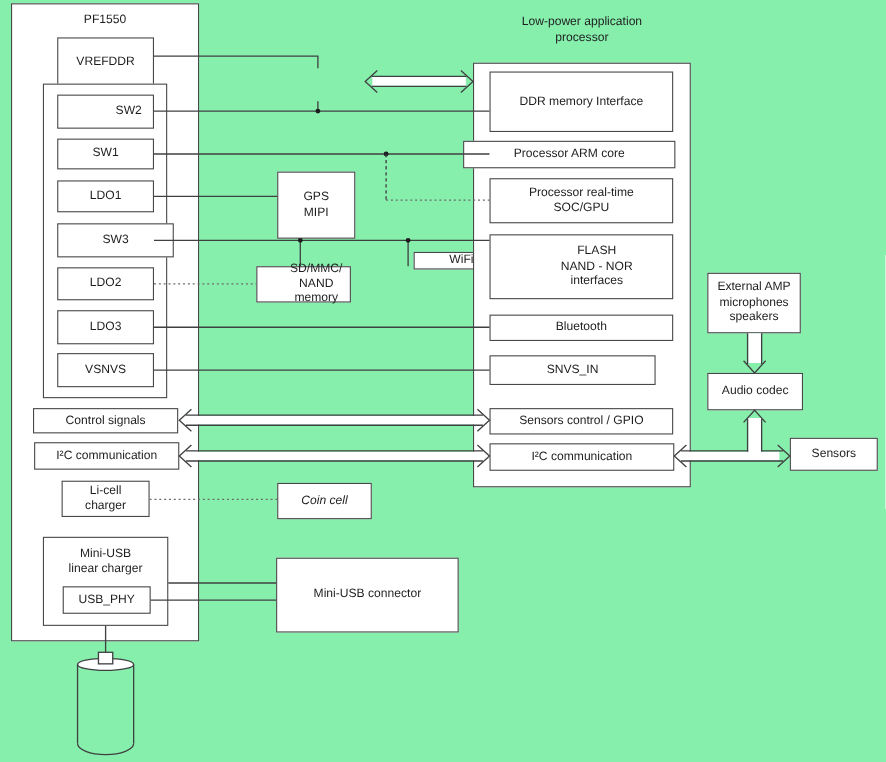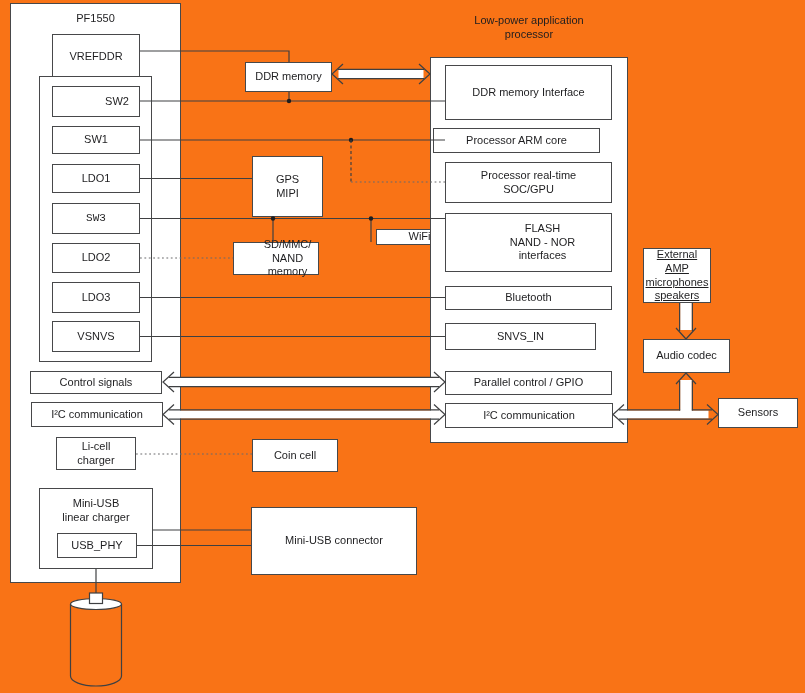--- a/index.html
+++ b/index.html
@@ -1,17 +1,17 @@
 <!DOCTYPE html>
 <html><head>
 <meta charset="utf-8">
 <style>
   html,body{margin:0;padding:0;background:#ffffff;}
   .canvas{
-    position:relative;width:805px;height:693px;background:#f97316;
+    position:relative;width:805px;height:693px;background:#86efac;
     font-family:"Liberation Sans","DejaVu Sans",sans-serif;
     font-size:11px;color:#1e1e20;
   }
   .box{
     position:absolute;border:1.4px solid #47484a;background:#ffffff;
     display:flex;align-items:center;justify-content:center;
     text-align:center;white-space:pre-line;line-height:1.25;
     box-sizing:border-box;
   }
   .frame{background:#ffffff;}
@@ -32,60 +32,59 @@
 
   <div class="box frame" style="left:10px;top:3px;width:171px;height:580px;"></div>
   <div class="toplabel" style="left:10px;top:11px;width:171px;">PF1550</div>
 
   <div class="box" style="left:52px;top:34px;width:88px;height:46px;">VREFDDR</div>
 
   <div class="box frame" style="left:39px;top:76px;width:113px;height:286px;"></div>
   <div class="box" style="left:52px;top:86px;width:88px;height:31px;padding-left:42px;">SW2</div>
   <div class="box" style="left:52px;top:126px;width:88px;height:28px;">SW1</div>
   <div class="box" style="left:52px;top:164px;width:88px;height:29px;">LDO1</div>
-  <div class="box" style="left:52px;top:203px;width:88px;height:31px;font-family:Liberation Mono, monospace;">SW3</div>
+  <div class="box" style="left:52px;top:203px;width:106px;height:31px;">SW3</div>
   <div class="box" style="left:52px;top:243px;width:88px;height:30px;">LDO2</div>
   <div class="box" style="left:52px;top:282px;width:88px;height:31px;">LDO3</div>
   <div class="box" style="left:52px;top:321px;width:88px;height:31px;">VSNVS</div>
 
   <div class="box" style="left:30px;top:371px;width:132px;height:23px;">Control signals</div>
   <div class="box" style="left:31px;top:402px;width:132px;height:25px;">I²C communication</div>
   <div class="box" style="left:56px;top:437px;width:80px;height:33px;">Li-cell
 charger</div>
 
   <div class="box frame" style="left:39px;top:488px;width:114px;height:81px;"></div>
   <div class="toplabel" style="left:39px;top:496px;width:114px;">Mini-USB
 linear charger</div>
   <div class="box" style="left:57px;top:533px;width:80px;height:25px;">USB_PHY</div>
 
-  <div class="box" style="left:245px;top:62px;width:87px;height:30px;">DDR memory</div>
   <div class="box" style="left:252px;top:156px;width:71px;height:61px;">GPS
 MIPI</div>
   <div class="box" style="left:233px;top:242px;width:86px;height:33px;padding-left:23px;">SD/MMC/
 NAND memory</div>
   <div class="box" style="left:328px;top:229px;width:87px;height:16px;margin-left:48px;">WiFi</div>
-  <div class="box" style="left:252px;top:439px;width:86px;height:33px;">Coin cell</div>
+  <div class="box" style="left:252px;top:439px;width:86px;height:33px;font-style:italic;">Coin cell</div>
   <div class="box" style="left:251px;top:507px;width:166px;height:68px;">Mini-USB connector</div>
 
   <div class="toplabel" style="left:420px;top:13px;width:218px;">Low-power application
 processor</div>
   <div class="box frame" style="left:430px;top:57px;width:198px;height:386px;"></div>
   <div class="box" style="left:445px;top:65px;width:167px;height:55px;">DDR memory Interface</div>
-  <div class="box" style="left:433px;top:128px;width:167px;height:25px;">Processor ARM core</div>
+  <div class="box" style="left:421px;top:128px;width:193px;height:25px;">Processor ARM core</div>
   <div class="box" style="left:445px;top:162px;width:167px;height:41px;">Processor real-time
 SOC/GPU</div>
   <div class="box" style="left:445px;top:213px;width:167px;height:59px;padding-left:28px;">FLASH
 NAND - NOR
 interfaces</div>
   <div class="box" style="left:445px;top:286px;width:167px;height:24px;">Bluetooth</div>
   <div class="box" style="left:445px;top:323px;width:151px;height:27px;">SNVS_IN</div>
-  <div class="box" style="left:445px;top:371px;width:167px;height:24px;">Parallel control / GPIO</div>
+  <div class="box" style="left:445px;top:371px;width:167px;height:24px;">Sensors control / GPIO</div>
   <div class="box" style="left:445px;top:403px;width:168px;height:25px;">I²C communication</div>
 
-  <div class="box" style="left:643px;top:248px;width:68px;height:55px;text-decoration:underline;">External AMP
+  <div class="box" style="left:643px;top:248px;width:85px;height:55px;">External AMP
 microphones
 speakers</div>
   <div class="box" style="left:643px;top:339px;width:87px;height:34px;">Audio codec</div>
   <div class="box" style="left:718px;top:398px;width:80px;height:30px;">Sensors</div>
 
   <svg class="overlay" width="805" height="693" viewBox="0 0 805 693">
 
     <g>
       <path class="ln" d="M140,51 H289 V62"></path>
       <path class="ln" d="M140,101 H445"></path>

